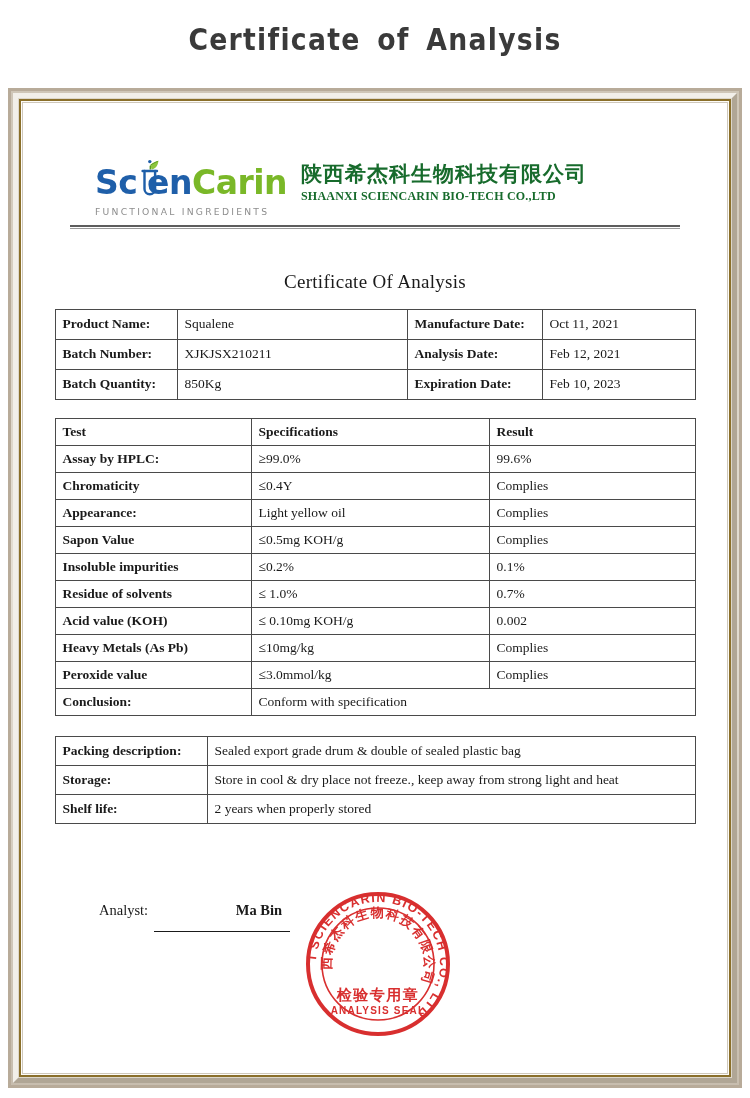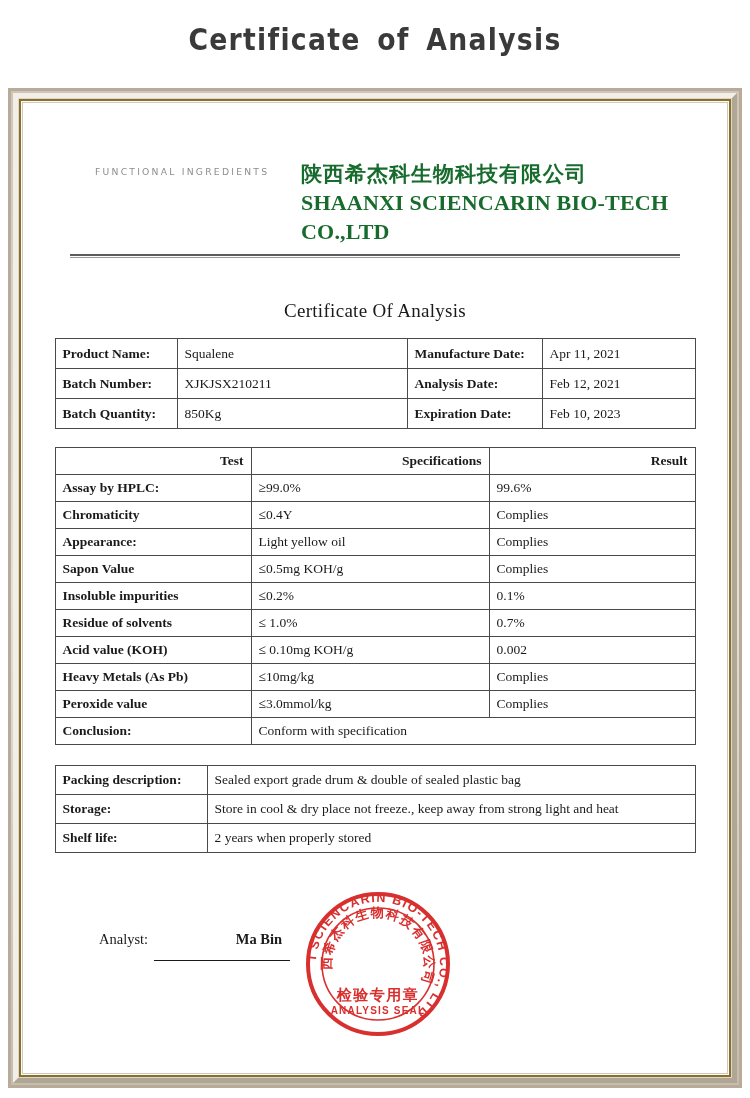--- a/index.html
+++ b/index.html
@@ -128,21 +128,21 @@
   .company-cn {
     font-family: "DejaVu Sans", sans-serif;
     font-size: 21px;
     font-weight: bold;
     color: #176b2c;
     letter-spacing: 1px;
     line-height: 1.25;
   }
   .company-en {
     font-family: "Liberation Serif", serif;
-    font-size: 22px;
+    font-size: 12px;
     font-weight: bold;
     color: #176b2c;
     letter-spacing: 0.2px;
     line-height: 1.3;
     margin-top: 2px;
   }
   .header-rule {
     margin: 8px 47px 0 47px;
     border-top: 2px solid #5d5d5d;
     border-bottom: 1px solid #9a9a9a;
@@ -175,21 +175,21 @@
     text-align: left;
     font-weight: normal;
   }
   .tbl .lbl { font-weight: bold; white-space: nowrap; }
 
   #product-table { margin-top: 16px; }
   #product-table td { height: 21px; }
 
   #spec-table { margin-top: 18px; }
   #spec-table td, #spec-table th { height: 18px; }
-  #spec-table thead th { text-align: right; font-weight: bold; }
+  #spec-table thead th { text-align: left; font-weight: bold; }
 
   #packing-table { margin-top: 20px; }
   #packing-table td { height: 20px; }
 
   
   .sign-row {
     display: flex;
     align-items: baseline;
     margin: 78px 0 8px 0;
     padding-left: 76px;
@@ -229,20 +229,35 @@
 <div class="doc-title">Certificate  of  Analysis</div>
 
 <div class="frame-outer">
  <div class="frame-bevel">
   <div class="frame-gold">
    <div class="frame-inner">
     <div class="sheet">
 
       <div class="header">
         <div class="logo-block">
+          <div class="logo-word">
+            <span class="logo-blue">Sc</span>
+                  <span class="tube-wrap">
+                    <svg width="22" height="40" viewBox="0 0 22 40">
+                <path d="M13.5 6 C17 2.5 21 2 21.5 1.5 C21 6.5 18.5 10 14.5 10.5 Z" fill="#8cc63f"></path>
+                <path d="M13.2 6.4 C15.5 4.5 18.5 3.2 20.8 2.4" stroke="#5b9a20" stroke-width="0.9" fill="none"></path>
+                <path d="M13.3 10.5 L13.3 6.8" stroke="#5b9a20" stroke-width="1.4" fill="none"></path>
+                <path d="M7.5 12 L7.5 30 a5.3 5.3 0 0 0 10.6 0 L18.1 12" stroke="#1f5fa9" stroke-width="2.4" fill="none" stroke-linecap="round"></path>
+                <path d="M5.6 12 L20 12" stroke="#1f5fa9" stroke-width="2.4" fill="none" stroke-linecap="round"></path>
+                <circle cx="12.8" cy="2.6" r="1.7" fill="#1f5fa9"></circle>
+              </svg>
+                  </span>
+                  <span class="logo-blue">en</span>
+                  <span class="logo-green">Carin</span>
+          </div>
           <div class="logo-tagline">FUNCTIONAL INGREDIENTS</div>
         </div>
         <div class="company-block">
           <div class="company-cn">陕西希杰科生物科技有限公司</div>
           <div class="company-en">SHAANXI SCIENCARIN BIO-TECH CO.,LTD</div>
         </div>
       </div>
       <div class="header-rule"></div>
 
       <div class="coa-heading">Certificate Of Analysis</div>
@@ -252,21 +267,21 @@
           <col style="width:122px">
                 <col style="width:230px">
           <col style="width:135px">
                 <col style="width:153px">
         </colgroup>
         <tbody>
           <tr>
             <td class="lbl">Product Name:</td>
             <td>Squalene</td>
             <td class="lbl">Manufacture Date:</td>
-            <td>Apr 11, 2021</td>
+            <td>Oct 11, 2021</td>
           </tr>
           <tr>
             <td class="lbl">Batch Number:</td>
             <td>XJKJSX210211</td>
             <td class="lbl">Analysis Date:</td>
             <td>Feb 12, 2021</td>
           </tr>
           <tr>
             <td class="lbl">Batch Quantity:</td>
             <td>850Kg</td>

